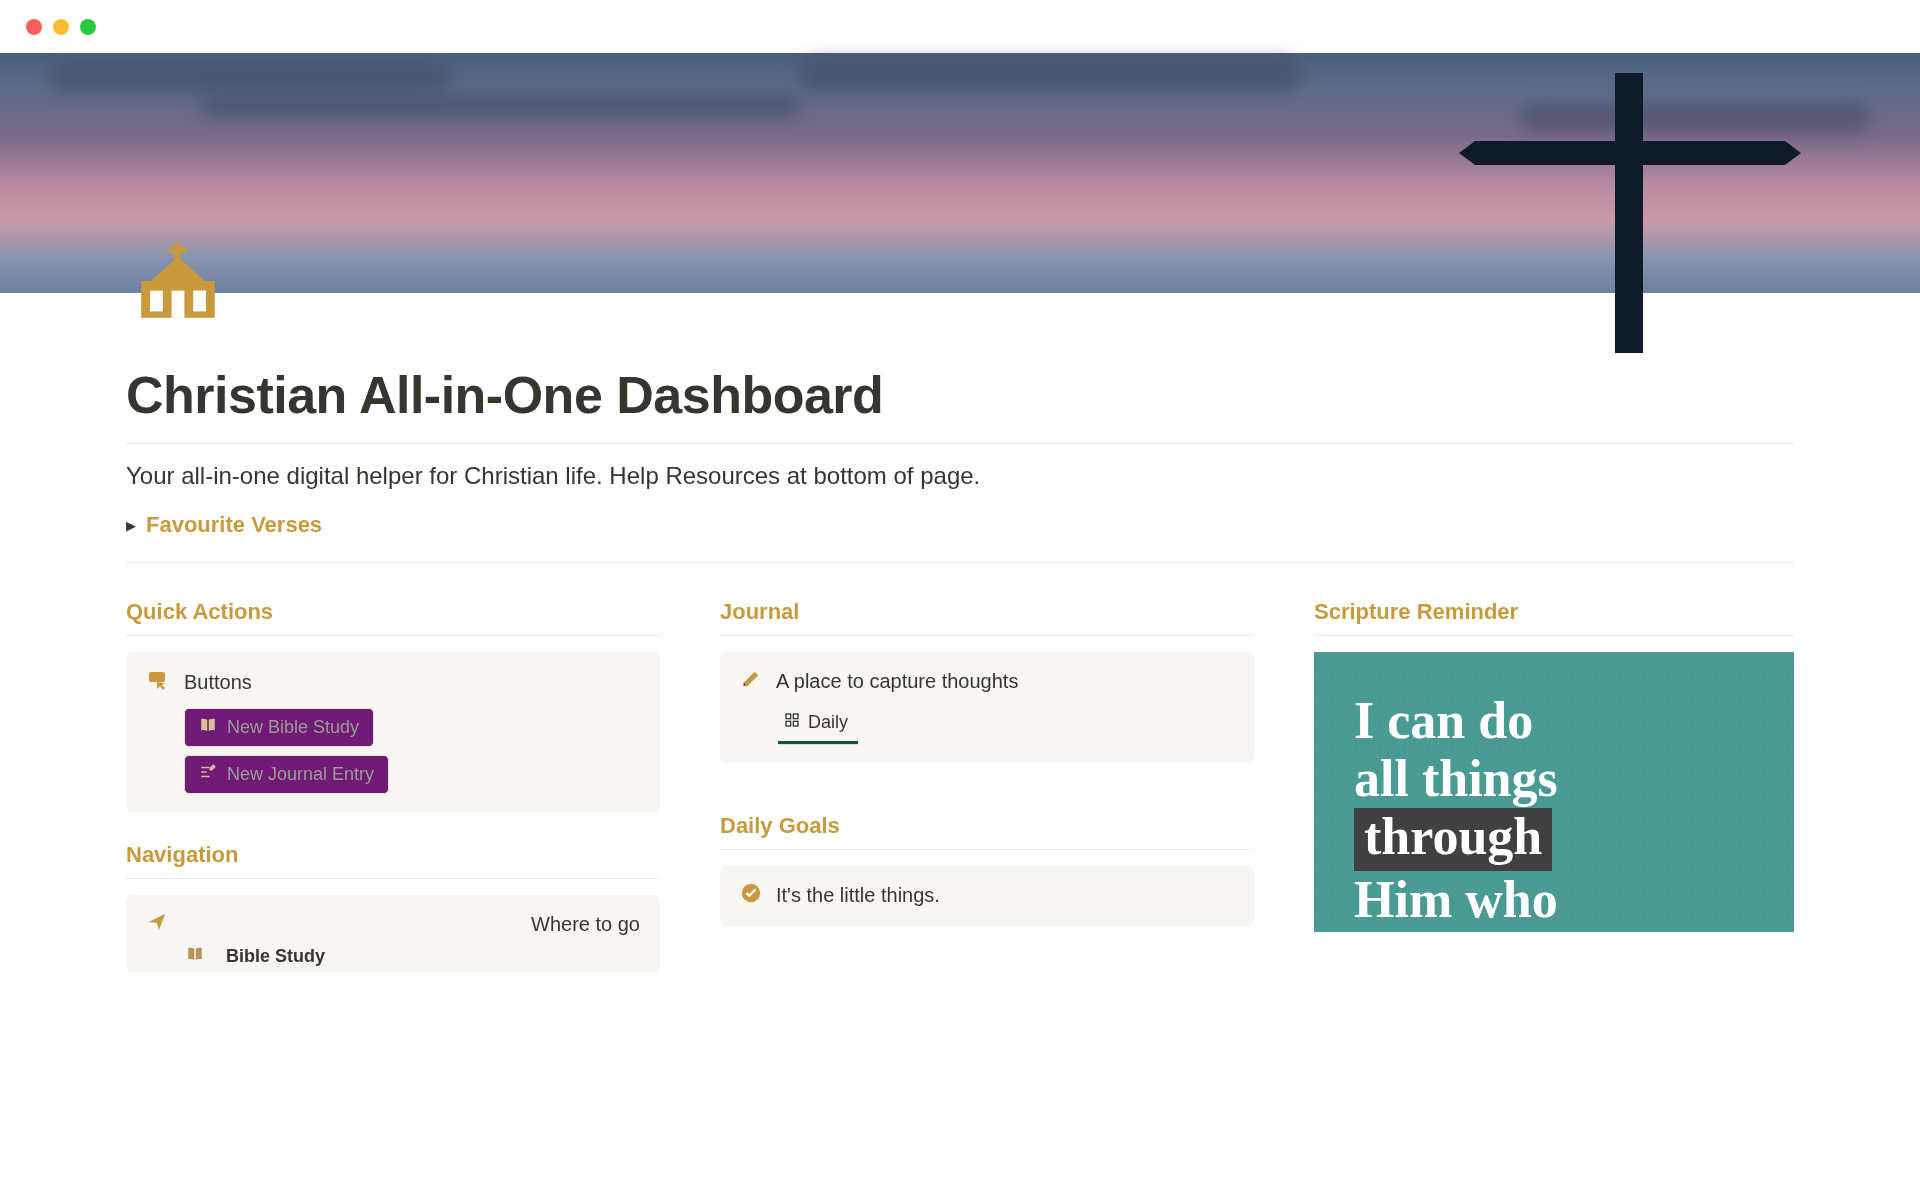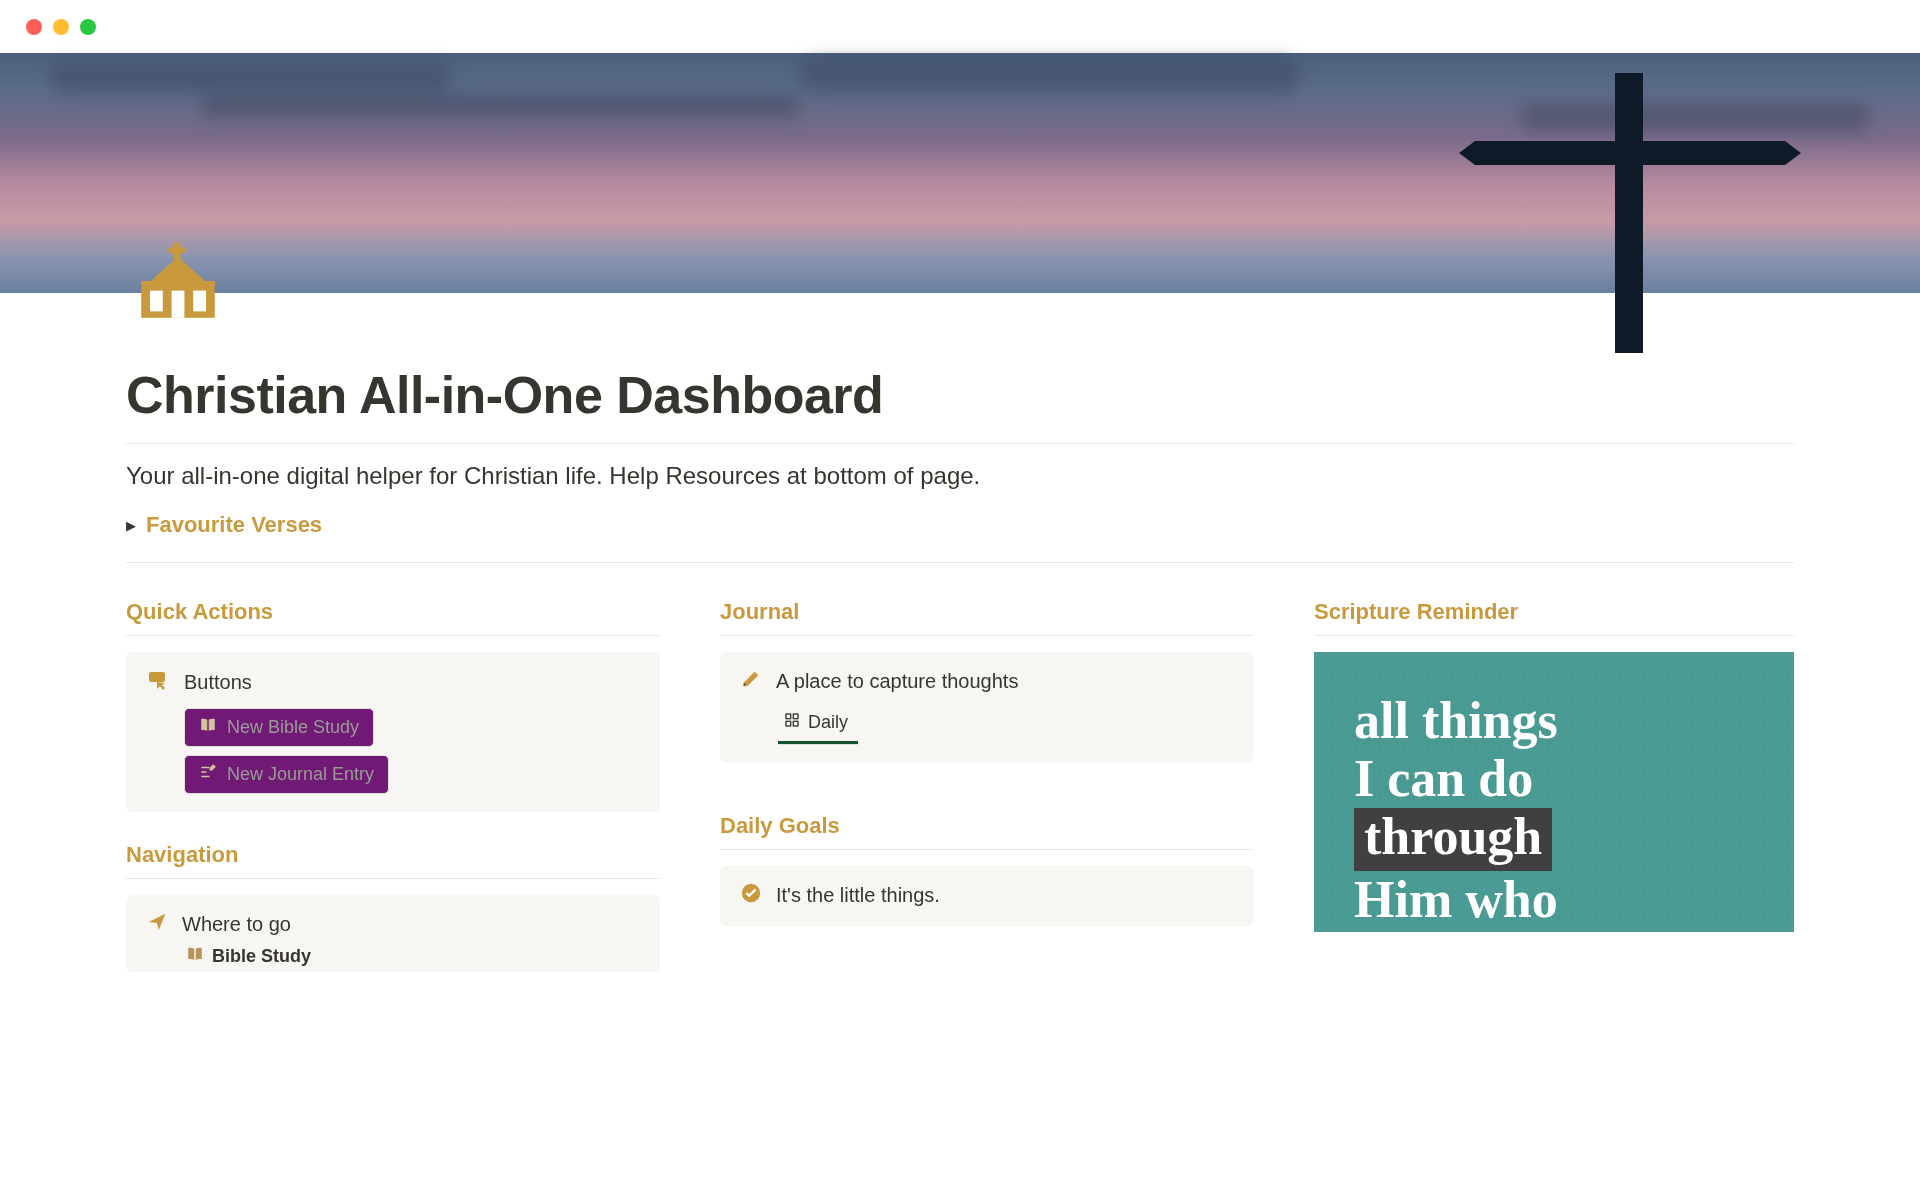--- a/index.html
+++ b/index.html
@@ -182,21 +182,21 @@
   border-bottom: 3px solid #14532d;
   font-size: 18px;
   color: #37352f;
 }
 
 .nav-sub {
   margin-left: 40px;
   margin-top: 8px;
   display: flex;
   align-items: center;
-  gap: 8px;
+  gap: 22px;
   font-size: 18px;
   color: #37352f;
   font-weight: 600;
 }
 
 .scripture-img {
   background: #4a9a94;
   border-radius: 0;
   padding: 40px 40px;
   height: 280px;
@@ -307,21 +307,21 @@
             <span>New Journal Entry</span>
           </div>
         </div>
       </div>
 
       <div class="spacer-30"></div>
 
       <div class="section-title">Navigation</div>
       <hr class="section-hr">
       <div class="card" style="padding-bottom:4px;">
-        <div class="card-head" style="margin-bottom:4px;">
+        <div class="card-head" style="margin-bottom:4px;justify-content:space-between;">
           <span>
             <svg width="22" height="22" viewBox="0 0 24 24">
                 <path d="M3 12 L21 3 L14 21 L12 13 Z" fill="#c99a3d"></path>
               </svg>
           </span>
           <span class="card-title">Where to go</span>
         </div>
         <div class="nav-sub">
           <span>
             <svg width="18" height="18" viewBox="0 0 24 24" fill="#b8935a">
@@ -377,20 +377,20 @@
           </span>
           <span class="card-title">It's the little things.</span>
         </div>
       </div>
     </div>
 
     <div class="col-3">
       <div class="section-title">Scripture Reminder</div>
       <hr class="section-hr">
       <div class="scripture-img">
+        <div class="scripture-line">I can do</div>
         <div class="scripture-line">all things</div>
-        <div class="scripture-line">I can do</div>
         <div class="scripture-line"><span class="scripture-hl">through</span></div>
         <div class="scripture-line">Him who</div>
       </div>
     </div>
   </div>
 </div>
 
 </body></html>

